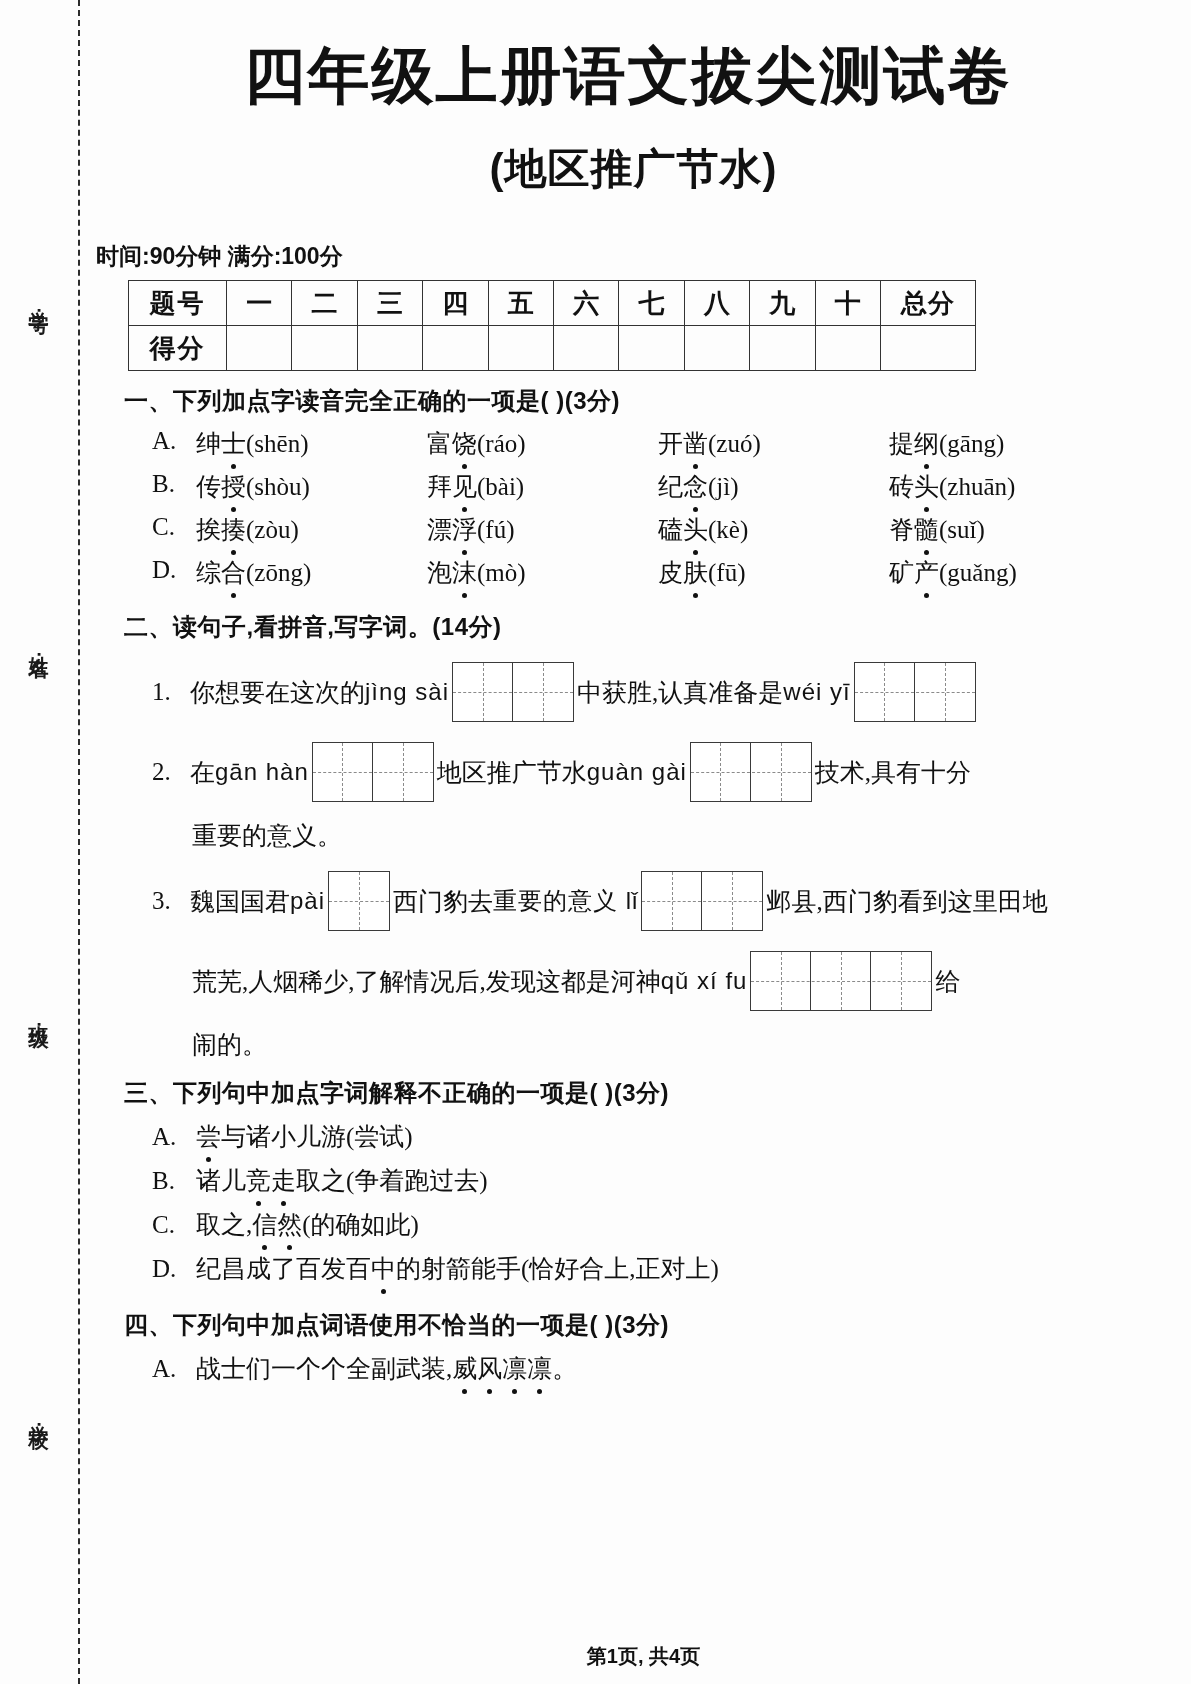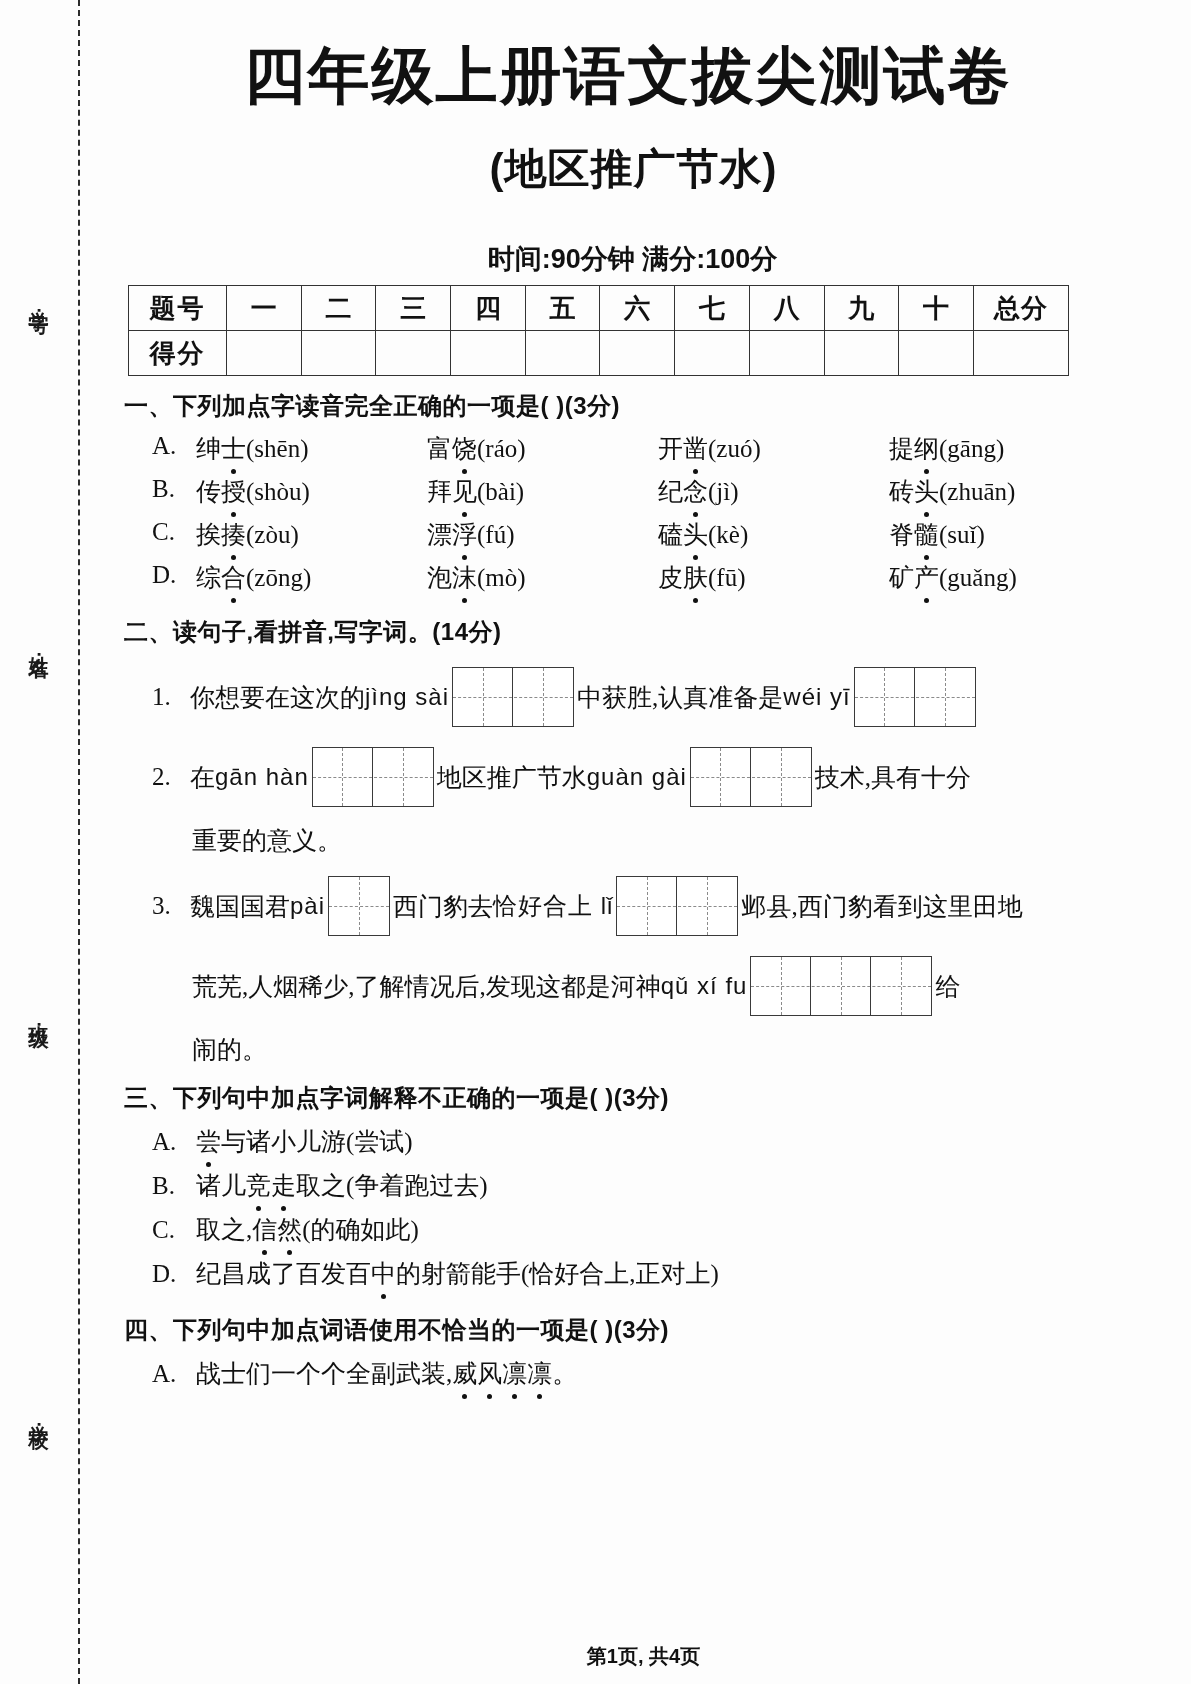--- a/index.html
+++ b/index.html
@@ -64,32 +64,32 @@
     text-align: center;
     font-family: "Liberation Sans", "DejaVu Sans", sans-serif;
     font-weight: bold;
     font-size: 42px;
     letter-spacing: 1px;
     margin: 30px 0 0 0;
     padding-right: 20px;
   }
 
   .meta-line {
-    text-align: center;
-    font-family: "Liberation Sans", "DejaVu Sans", sans-serif;
-    font-weight: bold;
-    font-size: 27px;
+    text-align: left;
+    font-family: "Liberation Sans", "DejaVu Sans", sans-serif;
+    font-weight: bold;
+    font-size: 23px;
     margin: 44px 22px 8px 0;
   }
 
   
   table.score {
     border-collapse: collapse;
     margin: 0 22px 0 32px;
-    width: 941px;
+    width: 848px;
     table-layout: fixed;
   }
   table.score td {
     border: 1.5px solid #333;
     height: 45px;
     text-align: center;
     vertical-align: middle;
     font-family: "Liberation Serif", "DejaVu Serif", serif;
     font-weight: bold;
     font-size: 26px;
@@ -306,21 +306,21 @@
   <div class="q-cont">重要的意义。</div>
 
   <div class="q-row">
     <span class="q-num">3.</span>
     <span class="q-txt">魏国国君</span>
     <span class="py">pài</span>
     <span class="grid">
         <span class="cell"></span>
       </span>
     <span class="q-txt">西门豹去</span>
-    <span class="py">恰好合上 lǐ</span>
+    <span class="py">重要的意义 lǐ</span>
     <span class="grid">
         <span class="cell"></span>
         <span class="cell"></span>
       </span>
     <span class="q-txt">邺县,西门豹看到这里田地</span>
   </div>
   <div class="q-row" style="margin-left:96px">
     <span class="q-txt">荒芜,人烟稀少,了解情况后,发现这都是河神</span>
     <span class="py">qǔ xí fu</span>
     <span class="grid">

